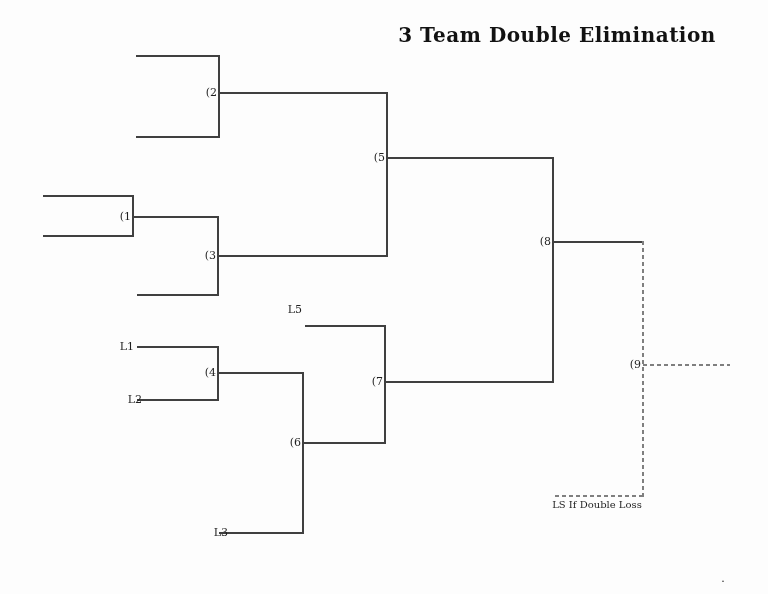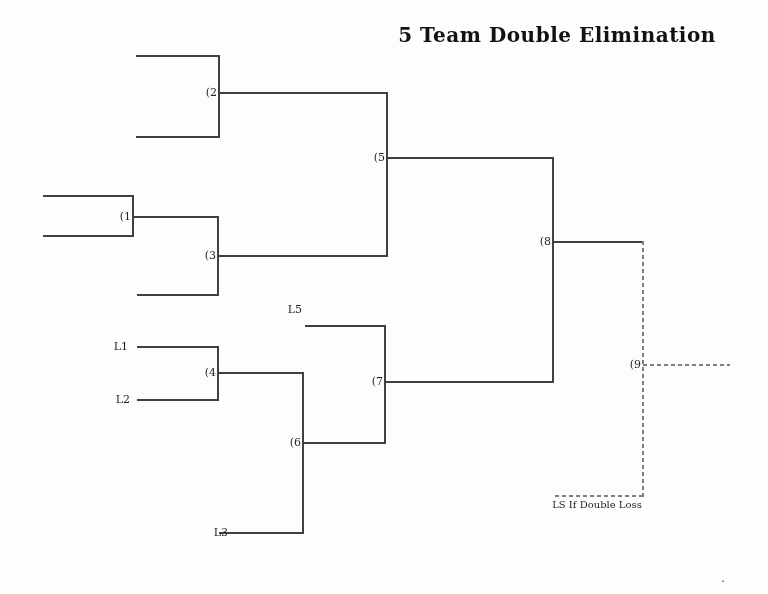--- a/index.html
+++ b/index.html
@@ -37,21 +37,21 @@
     white-space: nowrap;
   }
   .lbl.small {
     font-size: 10px;
   }
 </style>
 </head>
 <body>
 
 <div id="canvas">
-  <div class="page-title" style="left: 557px; top: 35px;">5 Team Double Elimination</div>
+  <div class="page-title" style="left: 557px; top: 35px;">3 Team Double Elimination</div>
   <div id="diagram">
       <div class="seg" style="left: 136px; top: 55px; width: 83px; height: 2px; background: rgb(64, 64, 64);"></div>
       <div class="seg" style="left: 136px; top: 136px; width: 83px; height: 2px; background: rgb(64, 64, 64);"></div>
       <div class="seg" style="left: 218px; top: 55px; width: 2px; height: 83px; background: rgb(64, 64, 64);"></div>
       <div class="seg" style="left: 219px; top: 92px; width: 168px; height: 2px; background: rgb(64, 64, 64);"></div>
       <div class="seg" style="left: 43px; top: 195px; width: 90px; height: 2px; background: rgb(64, 64, 64);"></div>
       <div class="seg" style="left: 43px; top: 235px; width: 90px; height: 2px; background: rgb(64, 64, 64);"></div>
       <div class="seg" style="left: 132px; top: 195px; width: 2px; height: 42px; background: rgb(64, 64, 64);"></div>
       <div class="seg" style="left: 133px; top: 216px; width: 85px; height: 2px; background: rgb(64, 64, 64);"></div>
       <div class="seg" style="left: 137px; top: 294px; width: 81px; height: 2px; background: rgb(64, 64, 64);"></div>
@@ -76,20 +76,20 @@
       <div class="seg" style="left: 555px; top: 495px; width: 88px; height: 2px; background: repeating-linear-gradient(90deg, rgb(127, 127, 127) 0px, rgb(127, 127, 127) 4px, transparent 4px, transparent 7px);"></div>
       <span class="lbl" style="left: 131px; top: 217px; transform: translate(-100%, -50%); color: rgb(31, 31, 31);">(1</span>
       <span class="lbl" style="left: 217px; top: 93px; transform: translate(-100%, -50%); color: rgb(31, 31, 31);">(2</span>
       <span class="lbl" style="left: 216px; top: 256px; transform: translate(-100%, -50%); color: rgb(31, 31, 31);">(3</span>
       <span class="lbl" style="left: 216px; top: 373px; transform: translate(-100%, -50%); color: rgb(31, 31, 31);">(4</span>
       <span class="lbl" style="left: 385px; top: 158px; transform: translate(-100%, -50%); color: rgb(31, 31, 31);">(5</span>
       <span class="lbl" style="left: 301px; top: 443px; transform: translate(-100%, -50%); color: rgb(31, 31, 31);">(6</span>
       <span class="lbl" style="left: 383px; top: 382px; transform: translate(-100%, -50%); color: rgb(31, 31, 31);">(7</span>
       <span class="lbl" style="left: 551px; top: 242px; transform: translate(-100%, -50%); color: rgb(31, 31, 31);">(8</span>
       <span class="lbl" style="left: 641px; top: 365px; transform: translate(-100%, -50%); color: rgb(31, 31, 31);">(9</span>
-      <span class="lbl" style="left: 128px; top: 347px; transform: translate(-100%, -50%); color: rgb(31, 31, 31);">L1</span>
-      <span class="lbl" style="left: 130px; top: 400px; transform: translate(-100%, -50%); color: rgb(31, 31, 31);">L2</span>
+      <span class="lbl" style="left: 134px; top: 347px; transform: translate(-100%, -50%); color: rgb(31, 31, 31);">L1</span>
+      <span class="lbl" style="left: 142px; top: 400px; transform: translate(-100%, -50%); color: rgb(31, 31, 31);">L2</span>
       <span class="lbl" style="left: 228px; top: 533px; transform: translate(-100%, -50%); color: rgb(31, 31, 31);">L3</span>
       <span class="lbl" style="left: 302px; top: 310px; transform: translate(-100%, -50%); color: rgb(31, 31, 31);">L5</span>
       <span class="lbl small" style="left: 597px; top: 505px; transform: translate(-50%, -50%); color: rgb(31, 31, 31);">LS If Double Loss</span>
       <span class="lbl" style="left: 723px; top: 579px; transform: translate(-50%, -50%); color: rgb(31, 31, 31);">.</span>
     </div>
 </div>
 
 </body></html>

